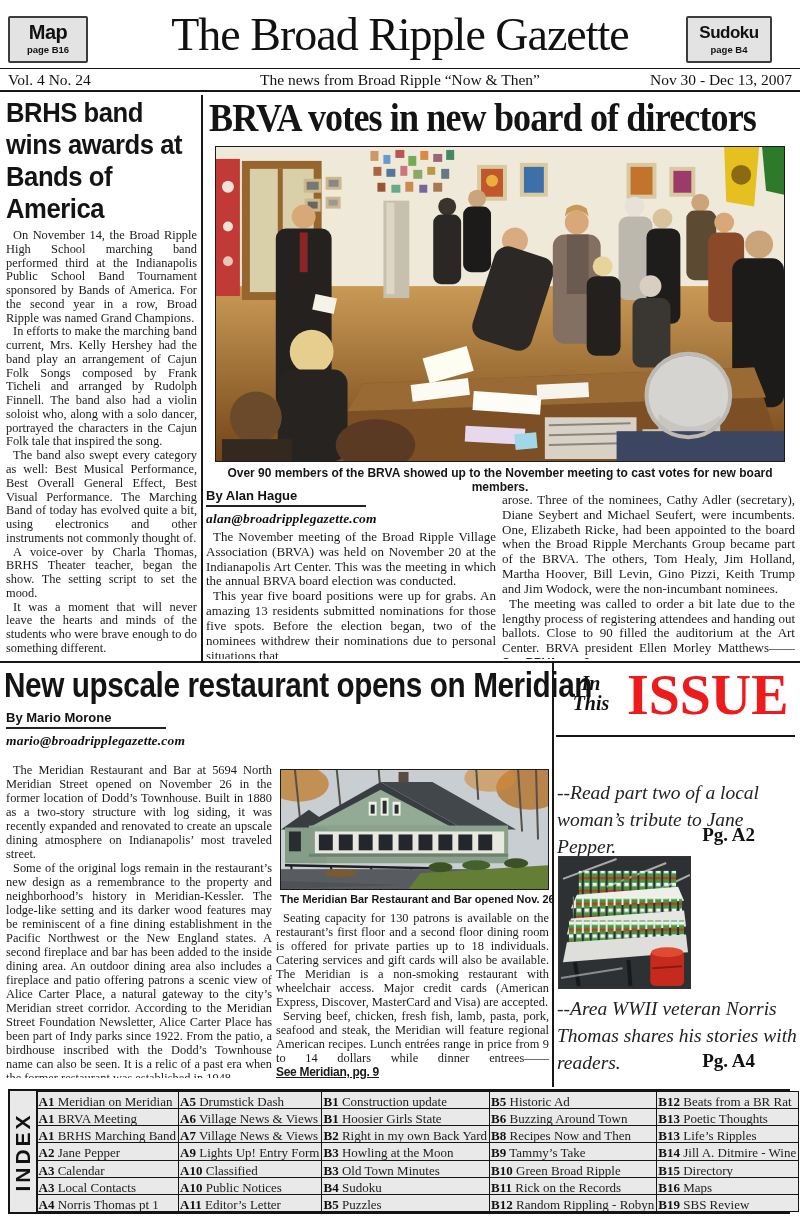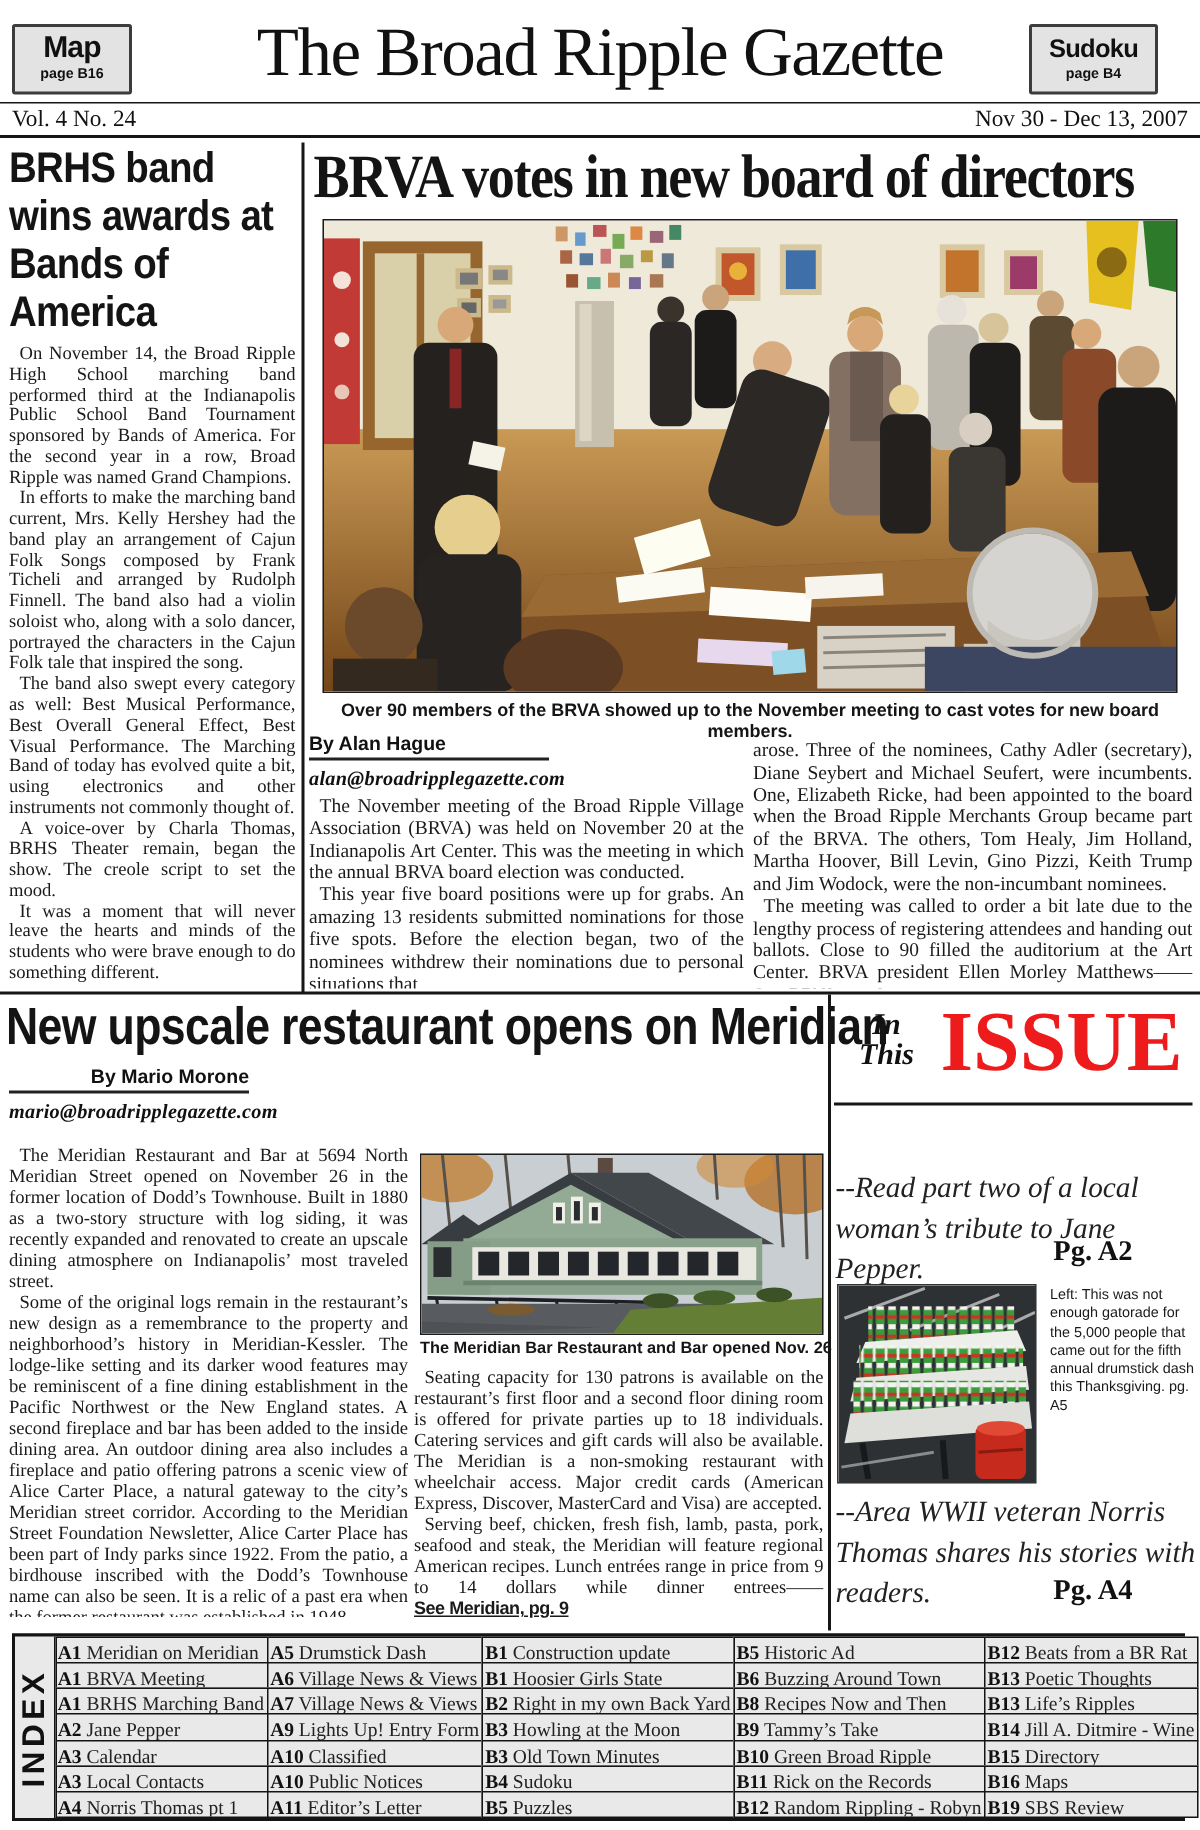--- a/index.html
+++ b/index.html
@@ -97,29 +97,30 @@
     <div class="small">page B16</div>
   </div>
   <div id="masthead-title">The Broad Ripple Gazette</div>
   <div class="corner-box" style="left:686px;width:86px;">
     <div class="big" style="font-size:17px;line-height:22px;margin-top:4px;">Sudoku</div>
     <div class="small">page B4</div>
   </div>
 
   <div class="rule" style="left:0;top:68px;width:800px;height:1px;"></div>
   <div class="vol-row" style="left:8px;">Vol. 4  No. 24</div>
+  <div class="vol-row" style="left:0;right:0;text-align:center;">The news from Broad Ripple “Now &amp; Then”</div>
   <div class="vol-row" style="right:8px;">Nov 30 - Dec 13, 2007</div>
   <div class="rule" style="left:0;top:90px;width:800px;height:2px;"></div>
 
   <div id="brhs-headline" class="cond">BRHS band wins awards at Bands of America</div>
   <div id="brhs-body" class="bodytext">
     <p>On November 14, the Broad Ripple High School marching band performed third at the Indianapolis Public School Band Tournament sponsored by Bands of America. For the second year in a row, Broad Ripple was named  Grand Champions.</p>
     <p>In efforts to make the marching band current, Mrs. Kelly Hershey had the band play an arrangement of Cajun Folk Songs composed by Frank Ticheli and arranged by Rudolph Finnell.  The band also had a violin soloist who, along with a solo dancer, portrayed the characters in the Cajun Folk tale that inspired the song.</p>
     <p>The band also swept every category as well: Best Musical Performance, Best Overall General Effect, Best Visual Performance. The Marching Band of today has evolved quite a bit, using electronics and other instruments not commonly thought of.</p>
-    <p>A voice-over by Charla Thomas, BRHS Theater remain, began the show. The creole script to set the mood.</p>
+    <p>A voice-over by Charla Thomas, BRHS Theater teacher, began the show. The setting script to set the mood.</p>
     <p>It was a moment that will never leave the hearts and minds of the students who were brave enough to do something different.</p>
   </div>
 
   <div id="divider1" class="rule"></div>
 
   <div id="brva-headline">BRVA votes in new board of directors</div>
 
   <div class="photo" style="left:215px;top:146px;width:570px;height:316px;">
     <svg viewBox="0 0 570 316" preserveAspectRatio="none">
       <defs>
@@ -259,21 +260,21 @@
   </div>
   <div id="brva-col2" class="bodytext brva-col">
     <p style="text-indent:0;">arose.  Three of the nominees, Cathy Adler (secretary), Diane Seybert and Michael Seufert, were incumbents. One, Elizabeth Ricke, had been appointed to the board when the Broad Ripple Merchants Group became part of the BRVA. The others, Tom Healy, Jim Holland, Martha Hoover, Bill Levin, Gino Pizzi, Keith Trump and Jim Wodock, were the non-incumbant nominees.</p>
     <p><span>The meeting was called to order a bit late due to the lengthy process of registering attendees and handing out ballots.  Close to 90 filled the auditorium at the Art Center. BRVA president Ellen Morley Matthews——</span><span class="cont">See BRVA, pg. 8</span></p>
   </div>
 
   <div class="rule" style="left:0;top:661px;width:800px;height:2px;"></div>
 
   <div id="meridian-headline" class="cond">New upscale restaurant opens on Meridian</div>
 
-  <div class="byline" style="left:6px;top:710px;text-align:right;">
+  <div class="byline" style="left:6px;top:710px;">
     <div class="name">By Mario Morone</div>
     <div class="email">mario@broadripplegazette.com</div>
   </div>
 
   <div id="meridian-col1" class="bodytext m-col">
     <p>The Meridian Restaurant and Bar at 5694 North Meridian Street opened on November 26 in the former location of Dodd’s Townhouse. Built in 1880 as a two-story structure with log siding, it was recently expanded and renovated to create an upscale dining atmosphere on Indianapolis’ most traveled street.</p>
     <p>Some of the original logs remain in the restaurant’s new design as a remembrance to the property and neighborhood’s history in Meridian-Kessler. The lodge-like setting and its darker wood features may be reminiscent of a fine dining establishment in the Pacific Northwest or the New England states. A second fireplace and bar has been added to the inside dining area. An outdoor dining area also includes a fireplace and patio offering patrons a scenic view of Alice Carter Place, a natural gateway to the city’s Meridian street corridor. According to the Meridian Street Foundation Newsletter, Alice Carter Place has been part of Indy parks since 1922.  From the patio, a birdhouse inscribed with the Dodd’s Townhouse name can also be seen. It is a relic of a past era when the former restaurant was established in 1948.</p>
   </div>
 
   <div class="photo" style="left:280px;top:769px;width:269px;height:121px;">
@@ -379,21 +380,20 @@
       <rect x="10" y="64" width="116" height="22" fill="url(#cans)"></rect>
       <polygon points="8,86 128,78 130,96 4,106" fill="#dededa"></polygon>
       <line x1="16" y1="106" x2="20" y2="130" stroke="#17191b" stroke-width="4"></line>
       <line x1="70" y1="104" x2="72" y2="130" stroke="#17191b" stroke-width="4"></line>
       <rect x="92" y="94" width="34" height="36" rx="5" fill="#c62a1c"></rect>
       <ellipse cx="109" cy="96" rx="16" ry="5" fill="#e04a34"></ellipse>
       <line x1="94" y1="112" x2="124" y2="110" stroke="#8a1a10" stroke-width="2"></line>
       <line x1="2" y1="122" x2="64" y2="112" stroke="#c8c8c8" stroke-width="2" opacity=".6"></line>
     </svg>
   </div>
-  <div id="gatorade-caption">Left: This was not enough gatorade for the 5,000 people that came out for the fifth annual drumstick dash this Thanksgiving. pg. A5</div>
 
   <div class="issue-item" style="top:996px;">--Area WWII veteran Norris Thomas shares his stories with readers.</div>
   <div class="issue-pg" style="top:1050px;">Pg. A4</div>
 
   <div id="index-table">
     <div id="index-label-cell">
       <span>INDEX</span>
     </div>
     <div class="index-col">
         <div class="index-cell"><b>A1</b> Meridian on Meridian</div>

